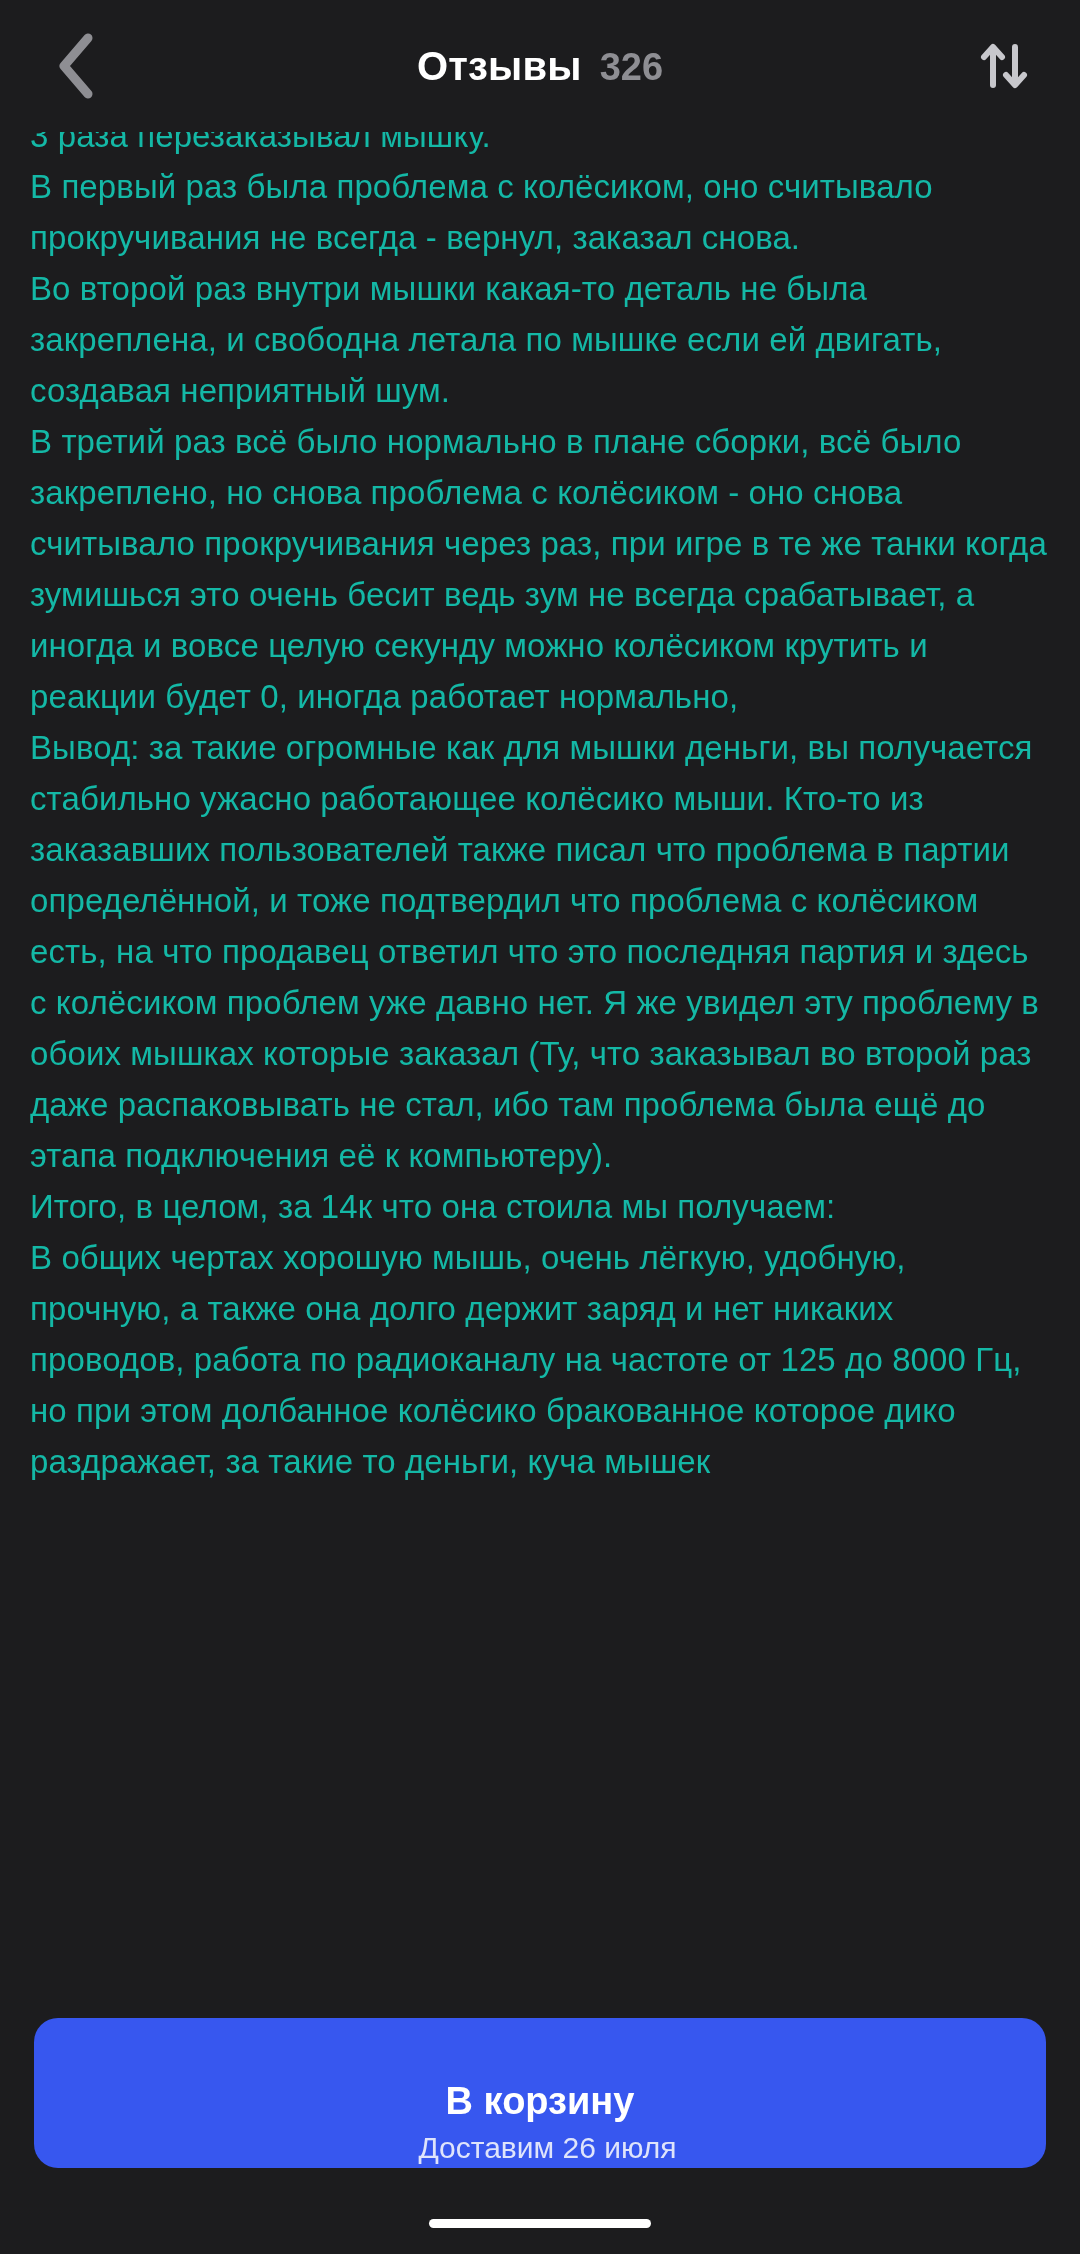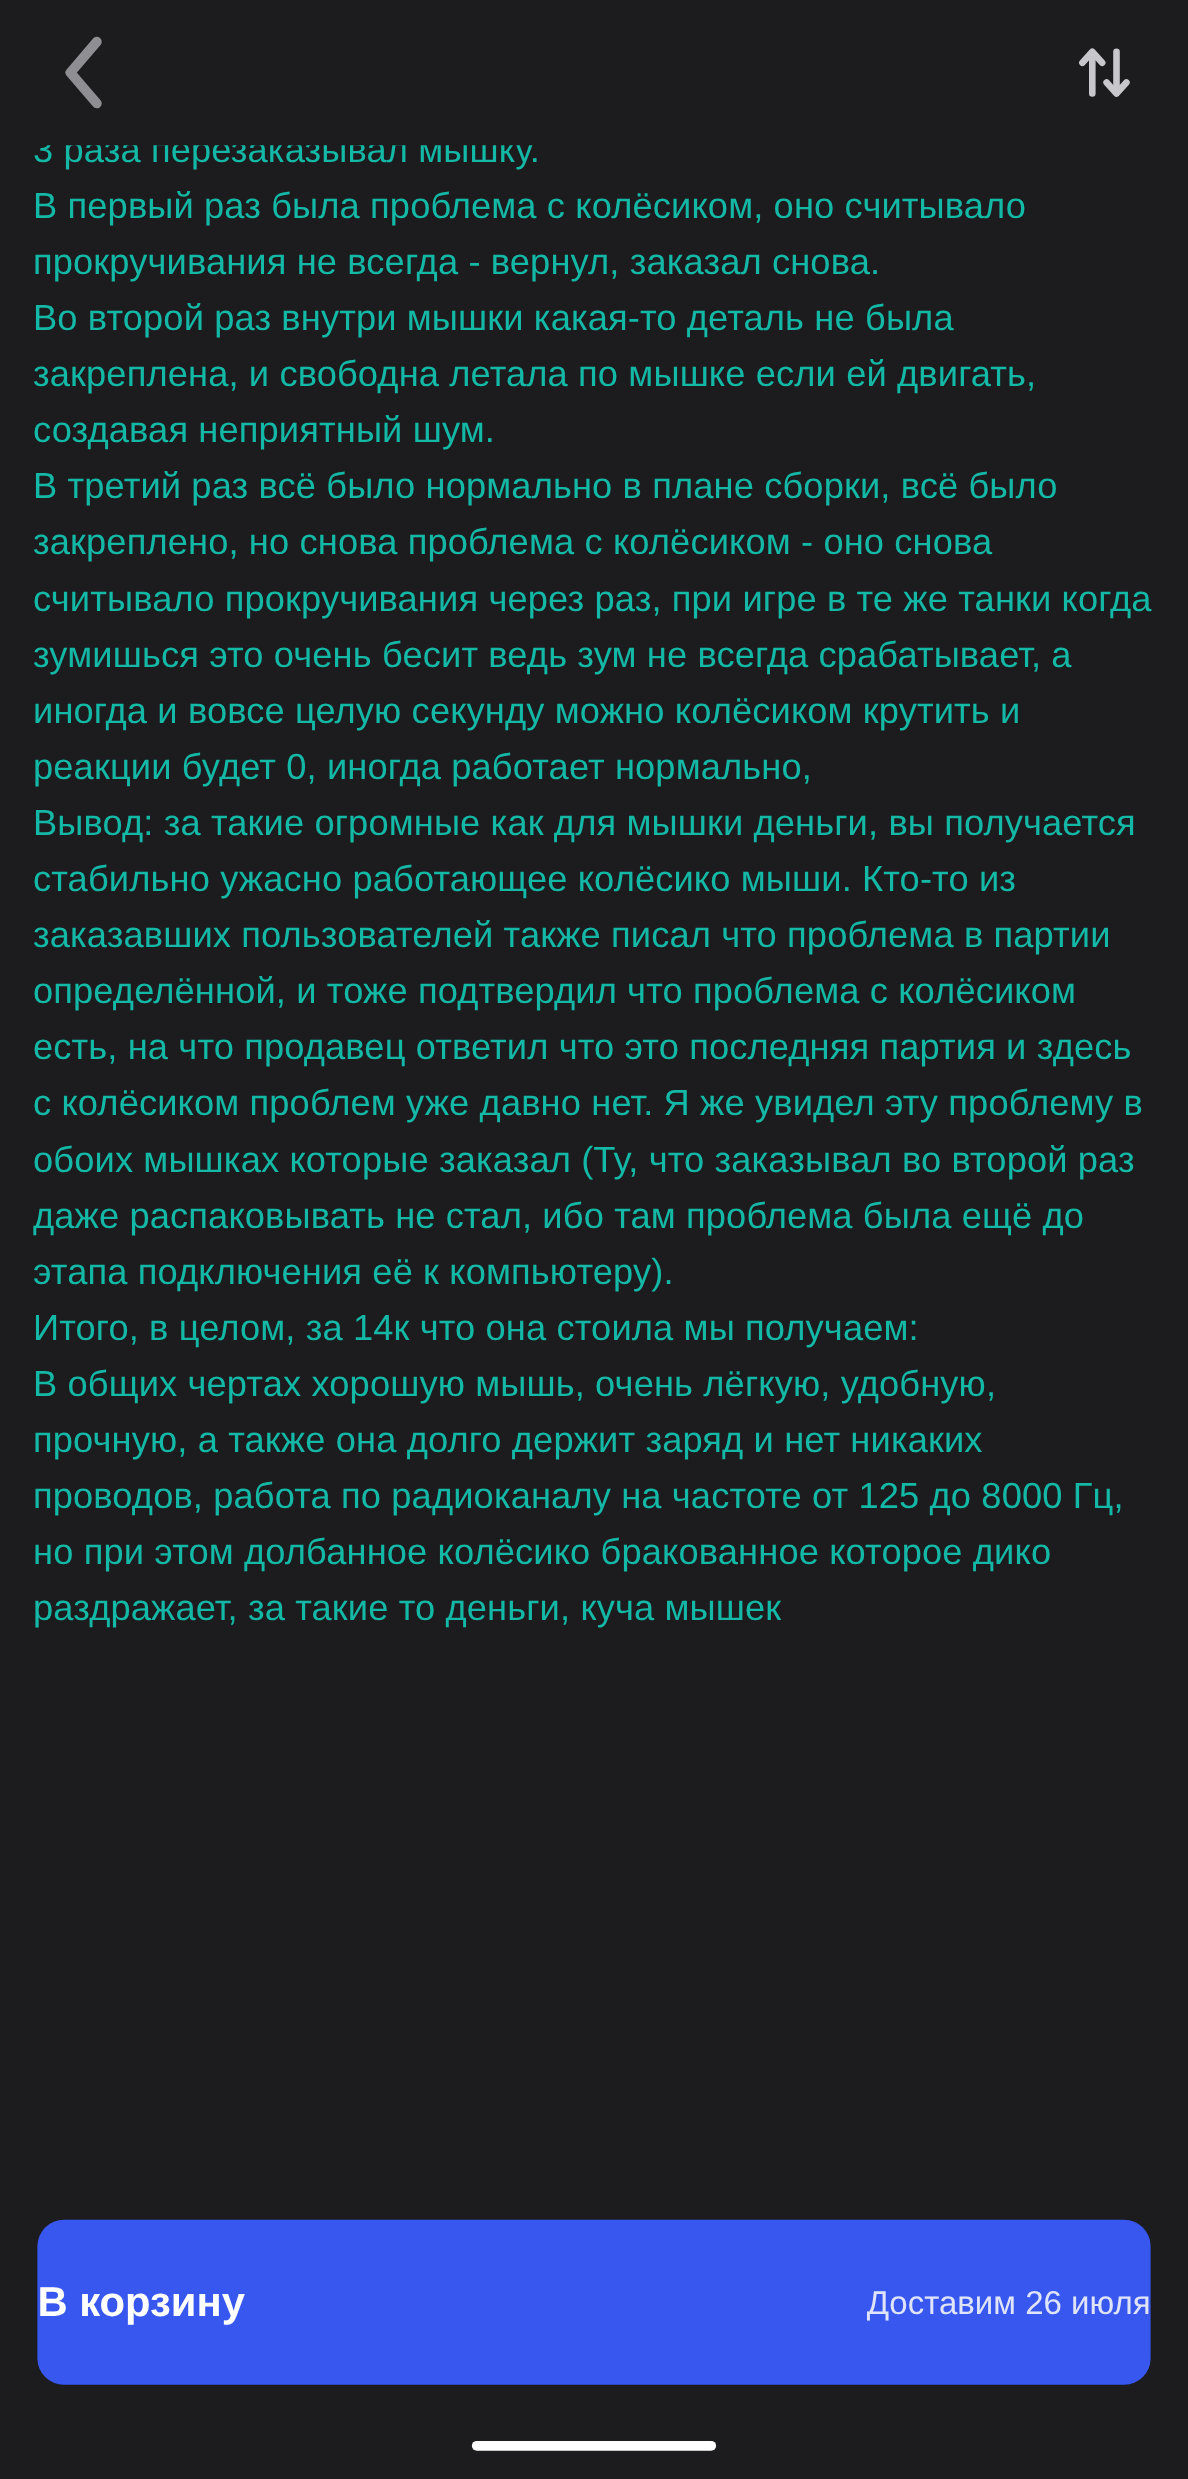--- a/index.html
+++ b/index.html
@@ -114,23 +114,23 @@
   }
   .cta {
     position: absolute;
     left: 34px;
     right: 34px;
     top: 14px;
     height: 150px;
     background: #3757ef;
     border-radius: 24px;
     display: flex;
-    flex-direction: row;
-    align-items: center;
-    justify-content: space-between;
+    flex-direction: column;
+    align-items: center;
+    justify-content: flex-end;
     border: none;
     cursor: pointer;
     padding: 0;
   }
   .cta-title {
     color: #ffffff;
     font-size: 38px;
     font-weight: bold;
     line-height: 46px;
   }
@@ -159,20 +159,24 @@
 
   <div class="header">
     <div class="back-btn">
       <span>
         <svg width="40" height="68" viewBox="0 0 40 68" fill="none" aria-hidden="true">
           <path d="M32 6 L8 34 L32 62" stroke="#8e8e93" stroke-width="9" stroke-linecap="round" stroke-linejoin="round"></path>
         </svg>
       </span>
     </div>
 
+    <div class="header-title">
+      <span class="title">Отзывы</span>
+      <span class="count">326</span>
+    </div>
 
     <div class="sort-btn">
       <span>
         <svg width="54" height="54" viewBox="0 0 54 54" fill="none" aria-hidden="true">
           <path d="M16 46 L16 9" stroke="#c7c7cc" stroke-width="6" stroke-linecap="round"></path>
           <path d="M7 18 L16 8 L25 18" stroke="#c7c7cc" stroke-width="6" stroke-linecap="round" stroke-linejoin="round"></path>
           <path d="M38 8 L38 45" stroke="#c7c7cc" stroke-width="6" stroke-linecap="round"></path>
           <path d="M29 36 L38 46 L47 36" stroke="#c7c7cc" stroke-width="6" stroke-linecap="round" stroke-linejoin="round"></path>
         </svg>
       </span>

